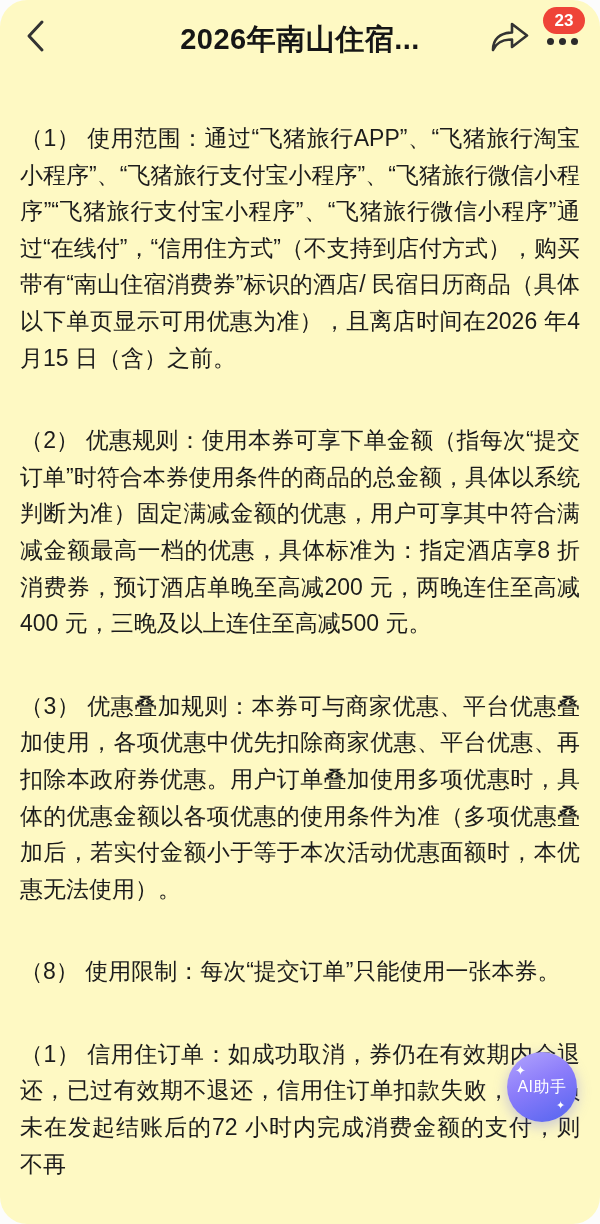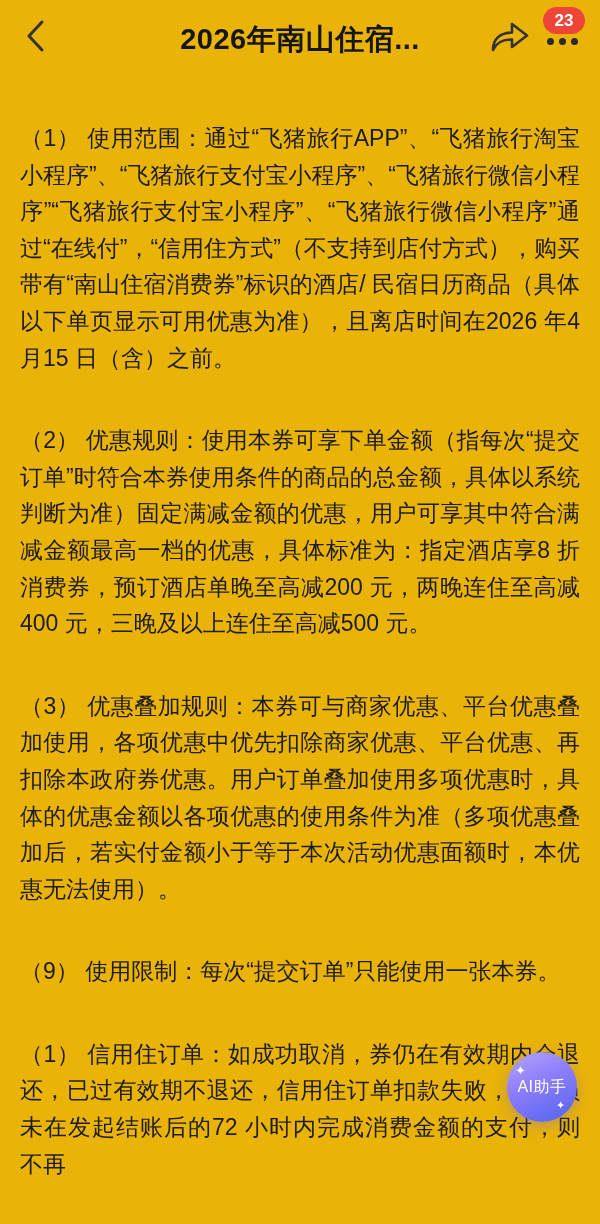--- a/index.html
+++ b/index.html
@@ -1,24 +1,25 @@
 <!DOCTYPE html>
 <html><head>
 <meta charset="utf-8">
 <style>
   * { margin: 0; padding: 0; box-sizing: border-box; }
   html, body { background: #fcfcfc; }
   .screen {
     position: relative;
     width: 600px;
     height: 1224px;
-    background: #eab308;
+    background: #fef9c3;
     overflow: hidden;
     font-family: "Liberation Sans", "DejaVu Sans", sans-serif;
     color: #1c1c1c;
+    border-radius: 27px;
   }
 
   
   .navbar { position: relative; height: 80px; }
   .back-btn {
     position: absolute; left: 14px; top: 12px;
     width: 44px; height: 52px;
     display: flex; align-items: center; justify-content: center;
     cursor: pointer;
   }
@@ -116,21 +117,21 @@
       <span class="dot"></span>
     </div>
 
     <div class="nav-badge">23</div>
   </div>
 
   <div class="content">
     <p>（1） 使用范围：通过“飞猪旅行APP”、“飞猪旅行淘宝小程序”、“飞猪旅行支付宝小程序”、“飞猪旅行微信小程序”“飞猪旅行支付宝小程序”、“飞猪旅行微信小程序”通过“在线付”，“信用住方式”（不支持到店付方式），购买带有“南山住宿消费券”标识的酒店/ 民宿日历商品（具体以下单页显示可用优惠为准），且离店时间在2026 年4 月15 日（含）之前。</p>
     <p>（2） 优惠规则：使用本券可享下单金额（指每次“提交订单”时符合本券使用条件的商品的总金额，具体以系统判断为准）固定满减金额的优惠，用户可享其中符合满减金额最高一档的优惠，具体标准为：指定酒店享8 折消费券，预订酒店单晚至高减200 元，两晚连住至高减400 元，三晚及以上连住至高减500 元。</p>
     <p>（3） 优惠叠加规则：本券可与商家优惠、平台优惠叠加使用，各项优惠中优先扣除商家优惠、平台优惠、再扣除本政府券优惠。用户订单叠加使用多项优惠时，具体的优惠金额以各项优惠的使用条件为准（多项优惠叠加后，若实付金额小于等于本次活动优惠面额时，本优惠无法使用）。</p>
-    <p>（9） 使用限制：每次“提交订单”只能使用一张本券。</p>
+    <p>（8） 使用限制：每次“提交订单”只能使用一张本券。</p>
     <p>（1） 信用住订单：如成功取消，券仍在有效期内会退还，已过有效期不退还，信用住订单扣款失败，若会员未在发起结账后的72 小时内完成消费金额的支付，则不再</p>
   </div>
 
   <div class="ai-fab">
     <span class="sparkle sparkle-tl">✦</span>
     <span class="ai-fab-label">AI助手</span>
     <span class="sparkle sparkle-br">✦</span>
   </div>
 
 </div>

